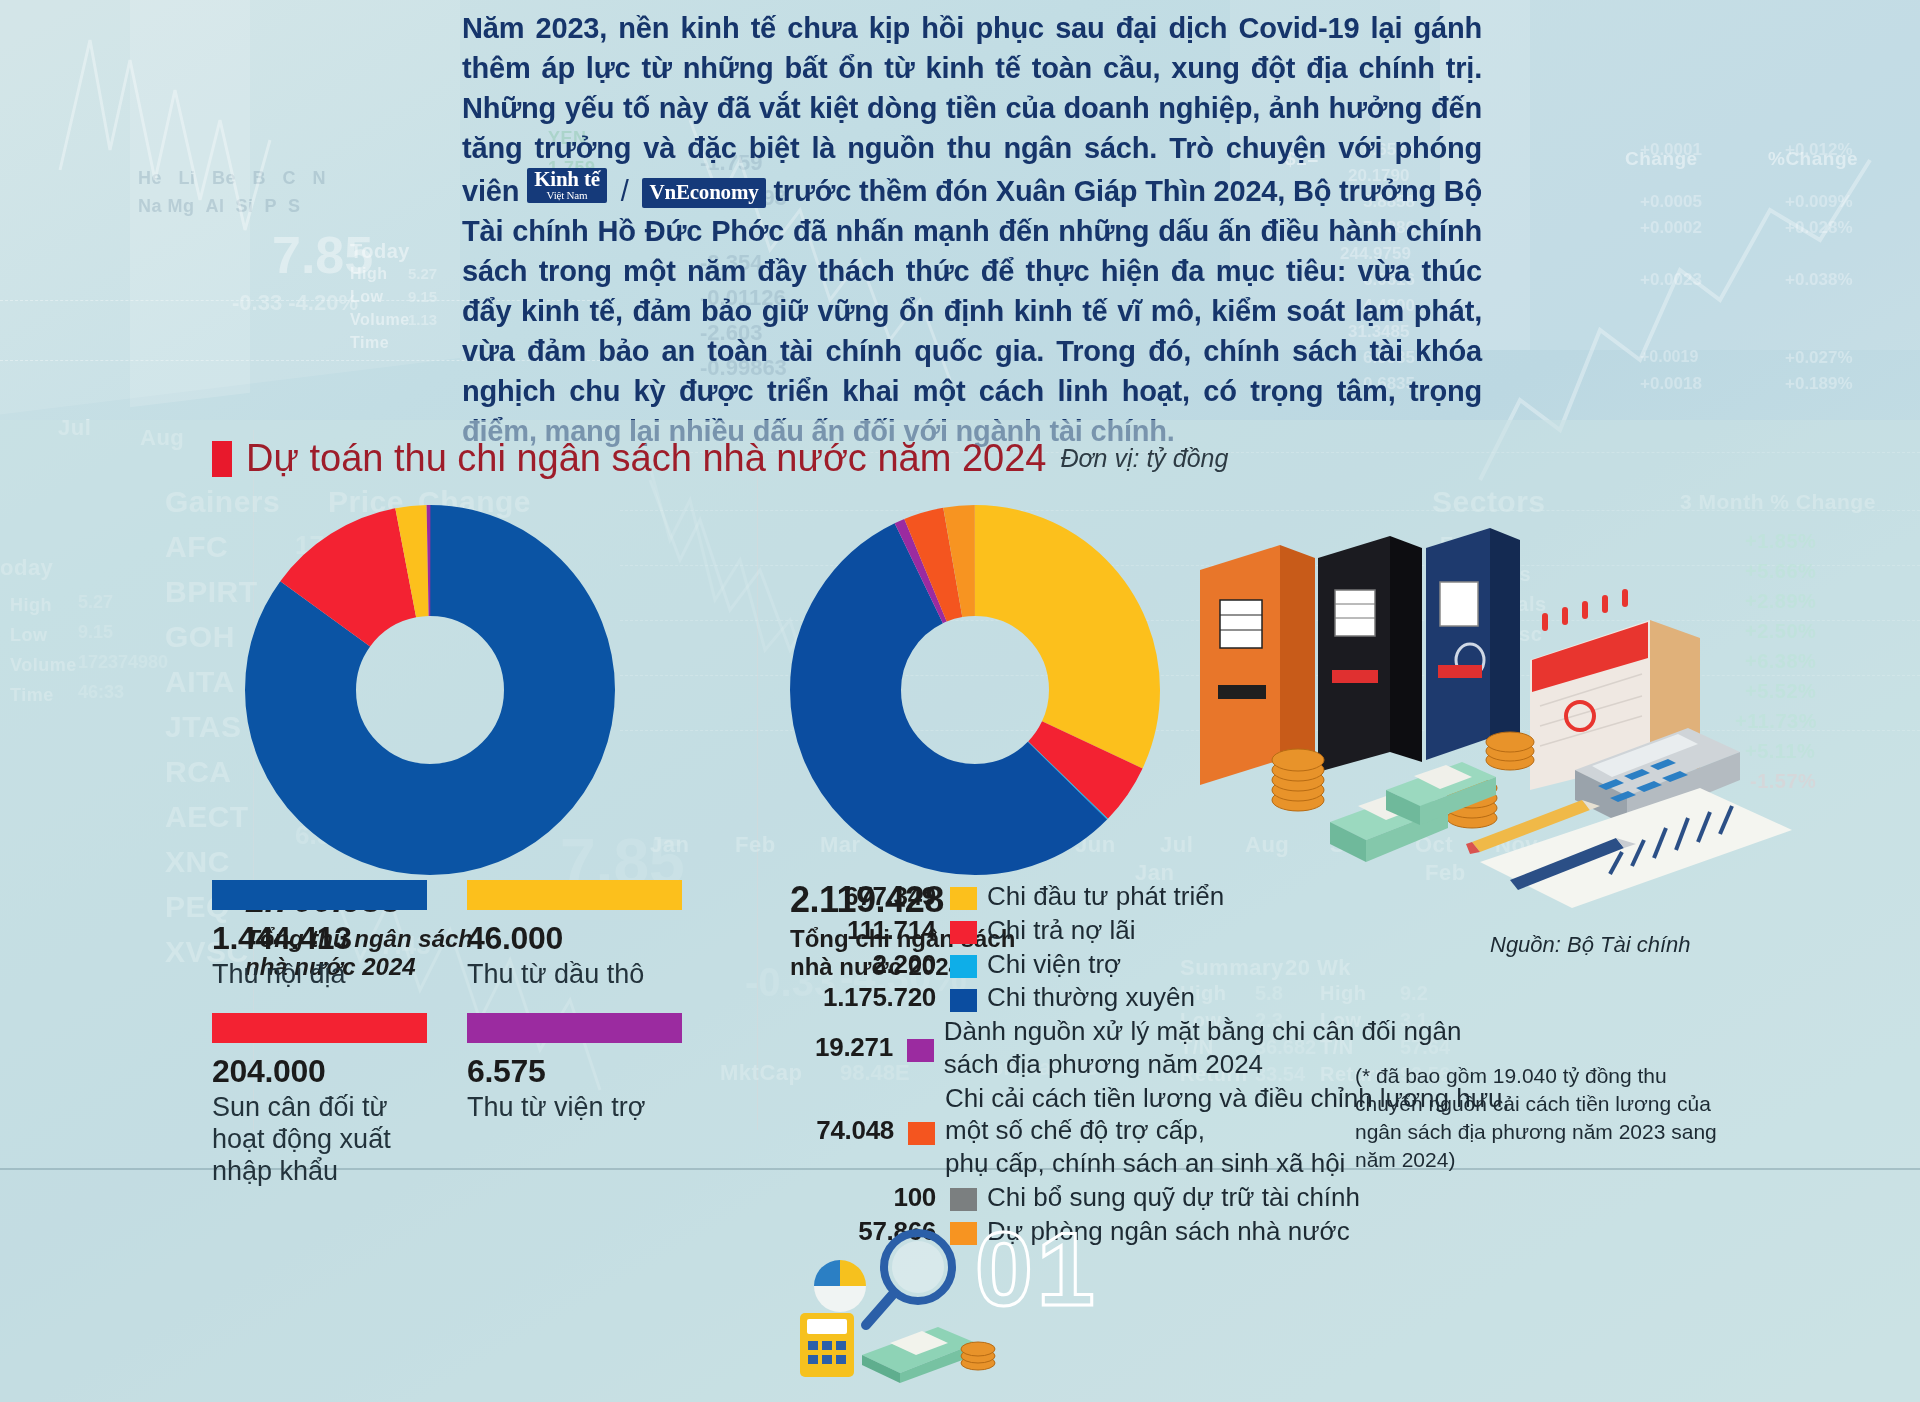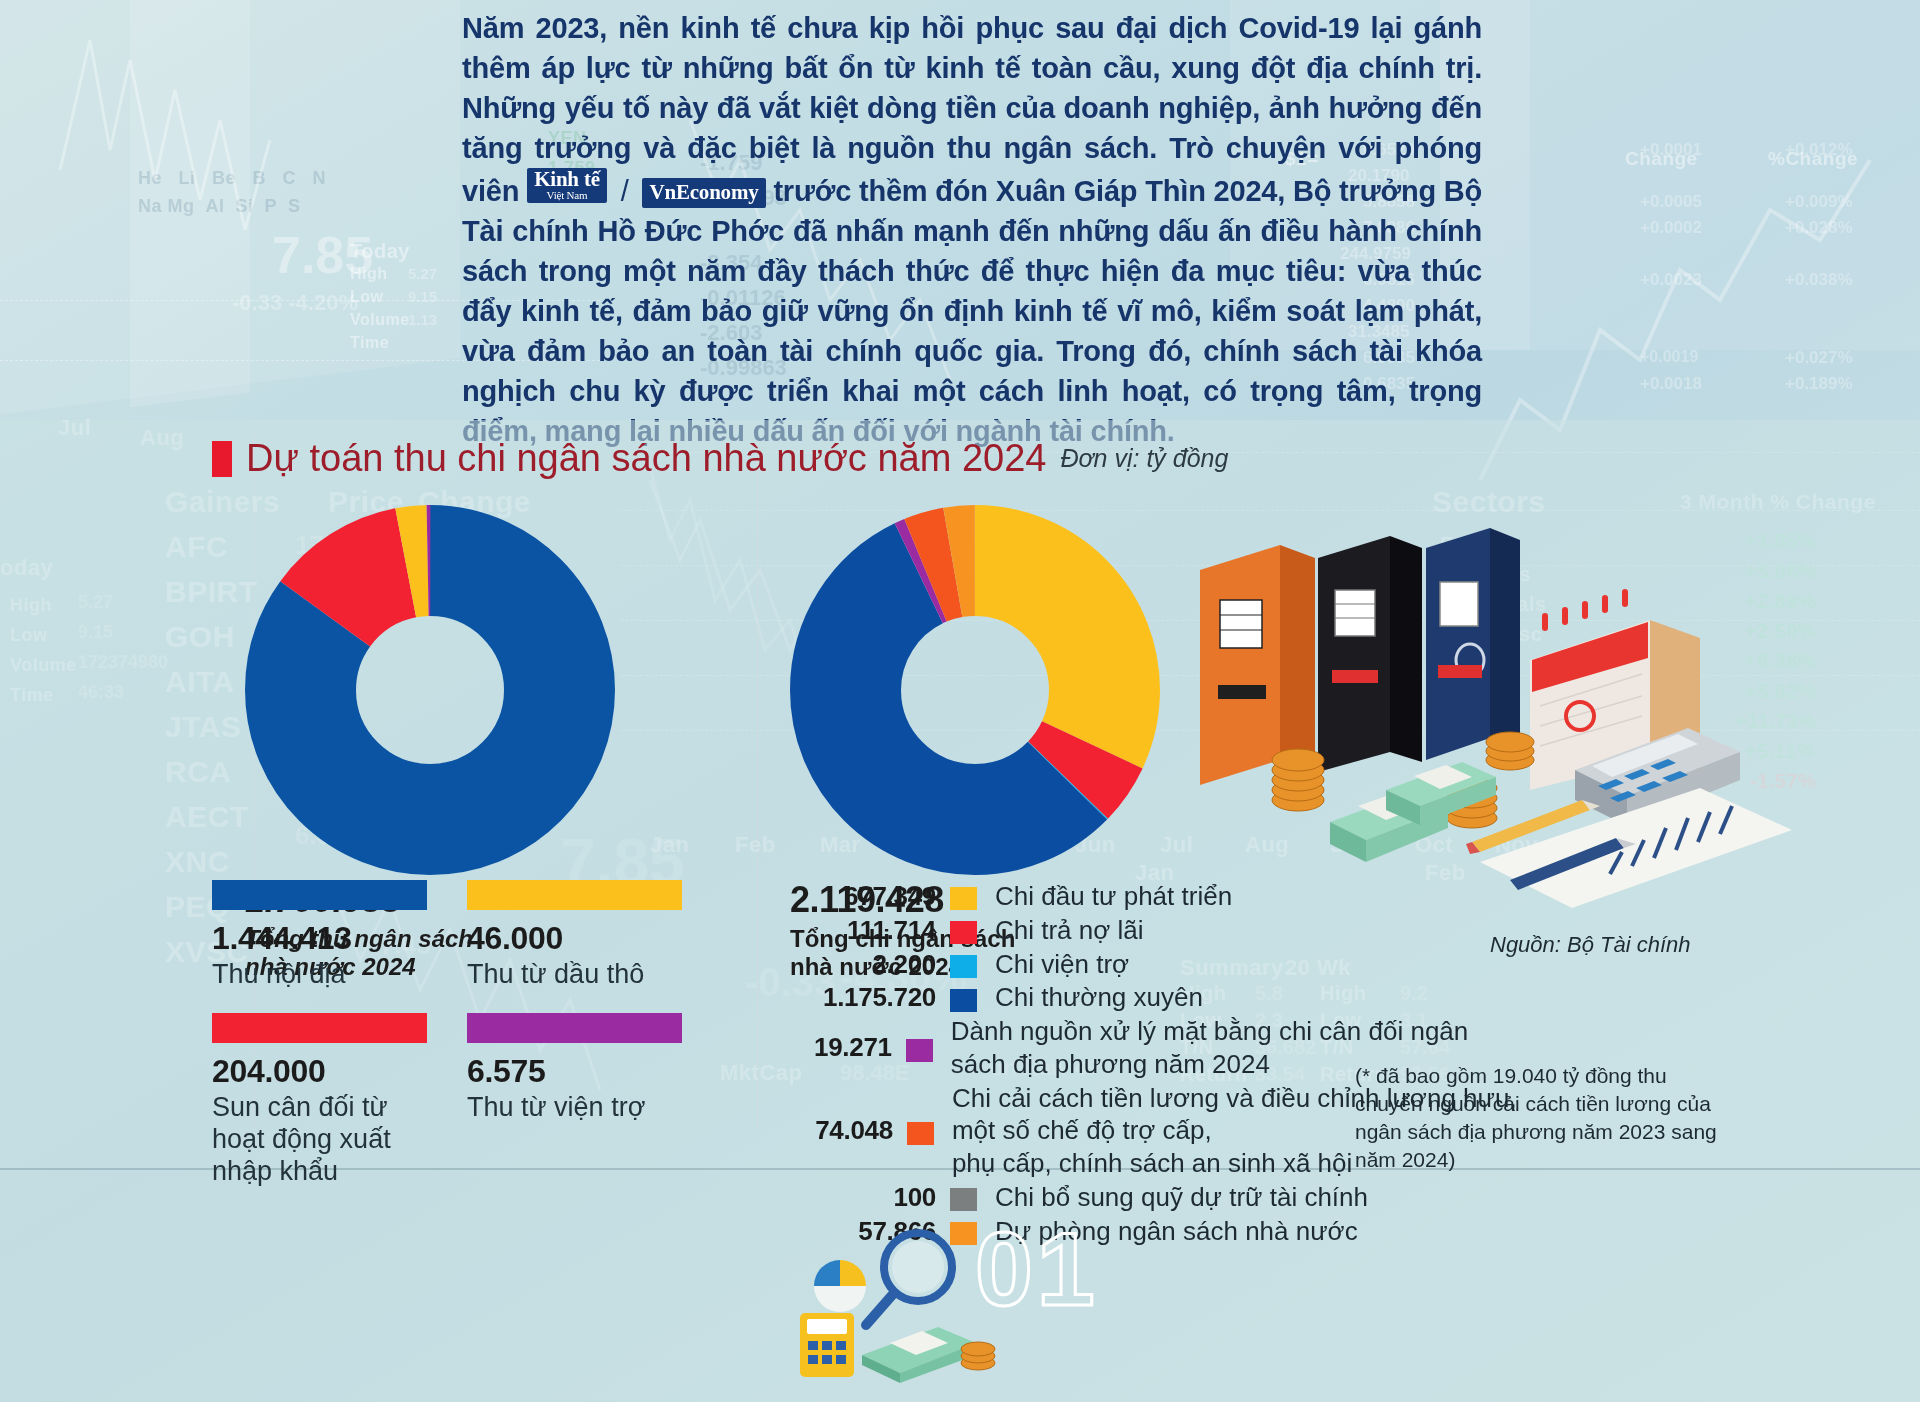--- a/index.html
+++ b/index.html
@@ -103,21 +103,21 @@
   .exp-legend {
     position: absolute; left: 800px; top: 880px; width: 720px;
   }
   .exp-row { display: flex; align-items: center; margin-bottom: 1px; }
   .exp-val {
     width: 150px; text-align: right; padding-right: 14px;
     font-size: 26px; font-weight: bold; color: #1b1b1b; letter-spacing: -0.3px;
     line-height: 1.26;
   }
   .exp-swatch { width: 27px; height: 23px; margin-top: 5px; flex: 0 0 auto; }
-  .exp-lbl { font-size: 26px; color: #1d2a33; padding-left: 18px; line-height: 1.26; }
+  .exp-lbl { font-size: 26px; color: #1d2a33; padding-left: 10px; line-height: 1.26; }
   .exp-lbl .cont { display: block; }
 
   .footnote {
     position: absolute; left: 1355px; top: 1062px; width: 385px;
     font-size: 21px; color: #1d2a33; line-height: 1.33; font-style: normal;
   }
   .source-note {
     position: absolute; left: 1490px; top: 932px;
     font-size: 22px; font-style: italic; color: #1d2a33; white-space: nowrap;
   }

